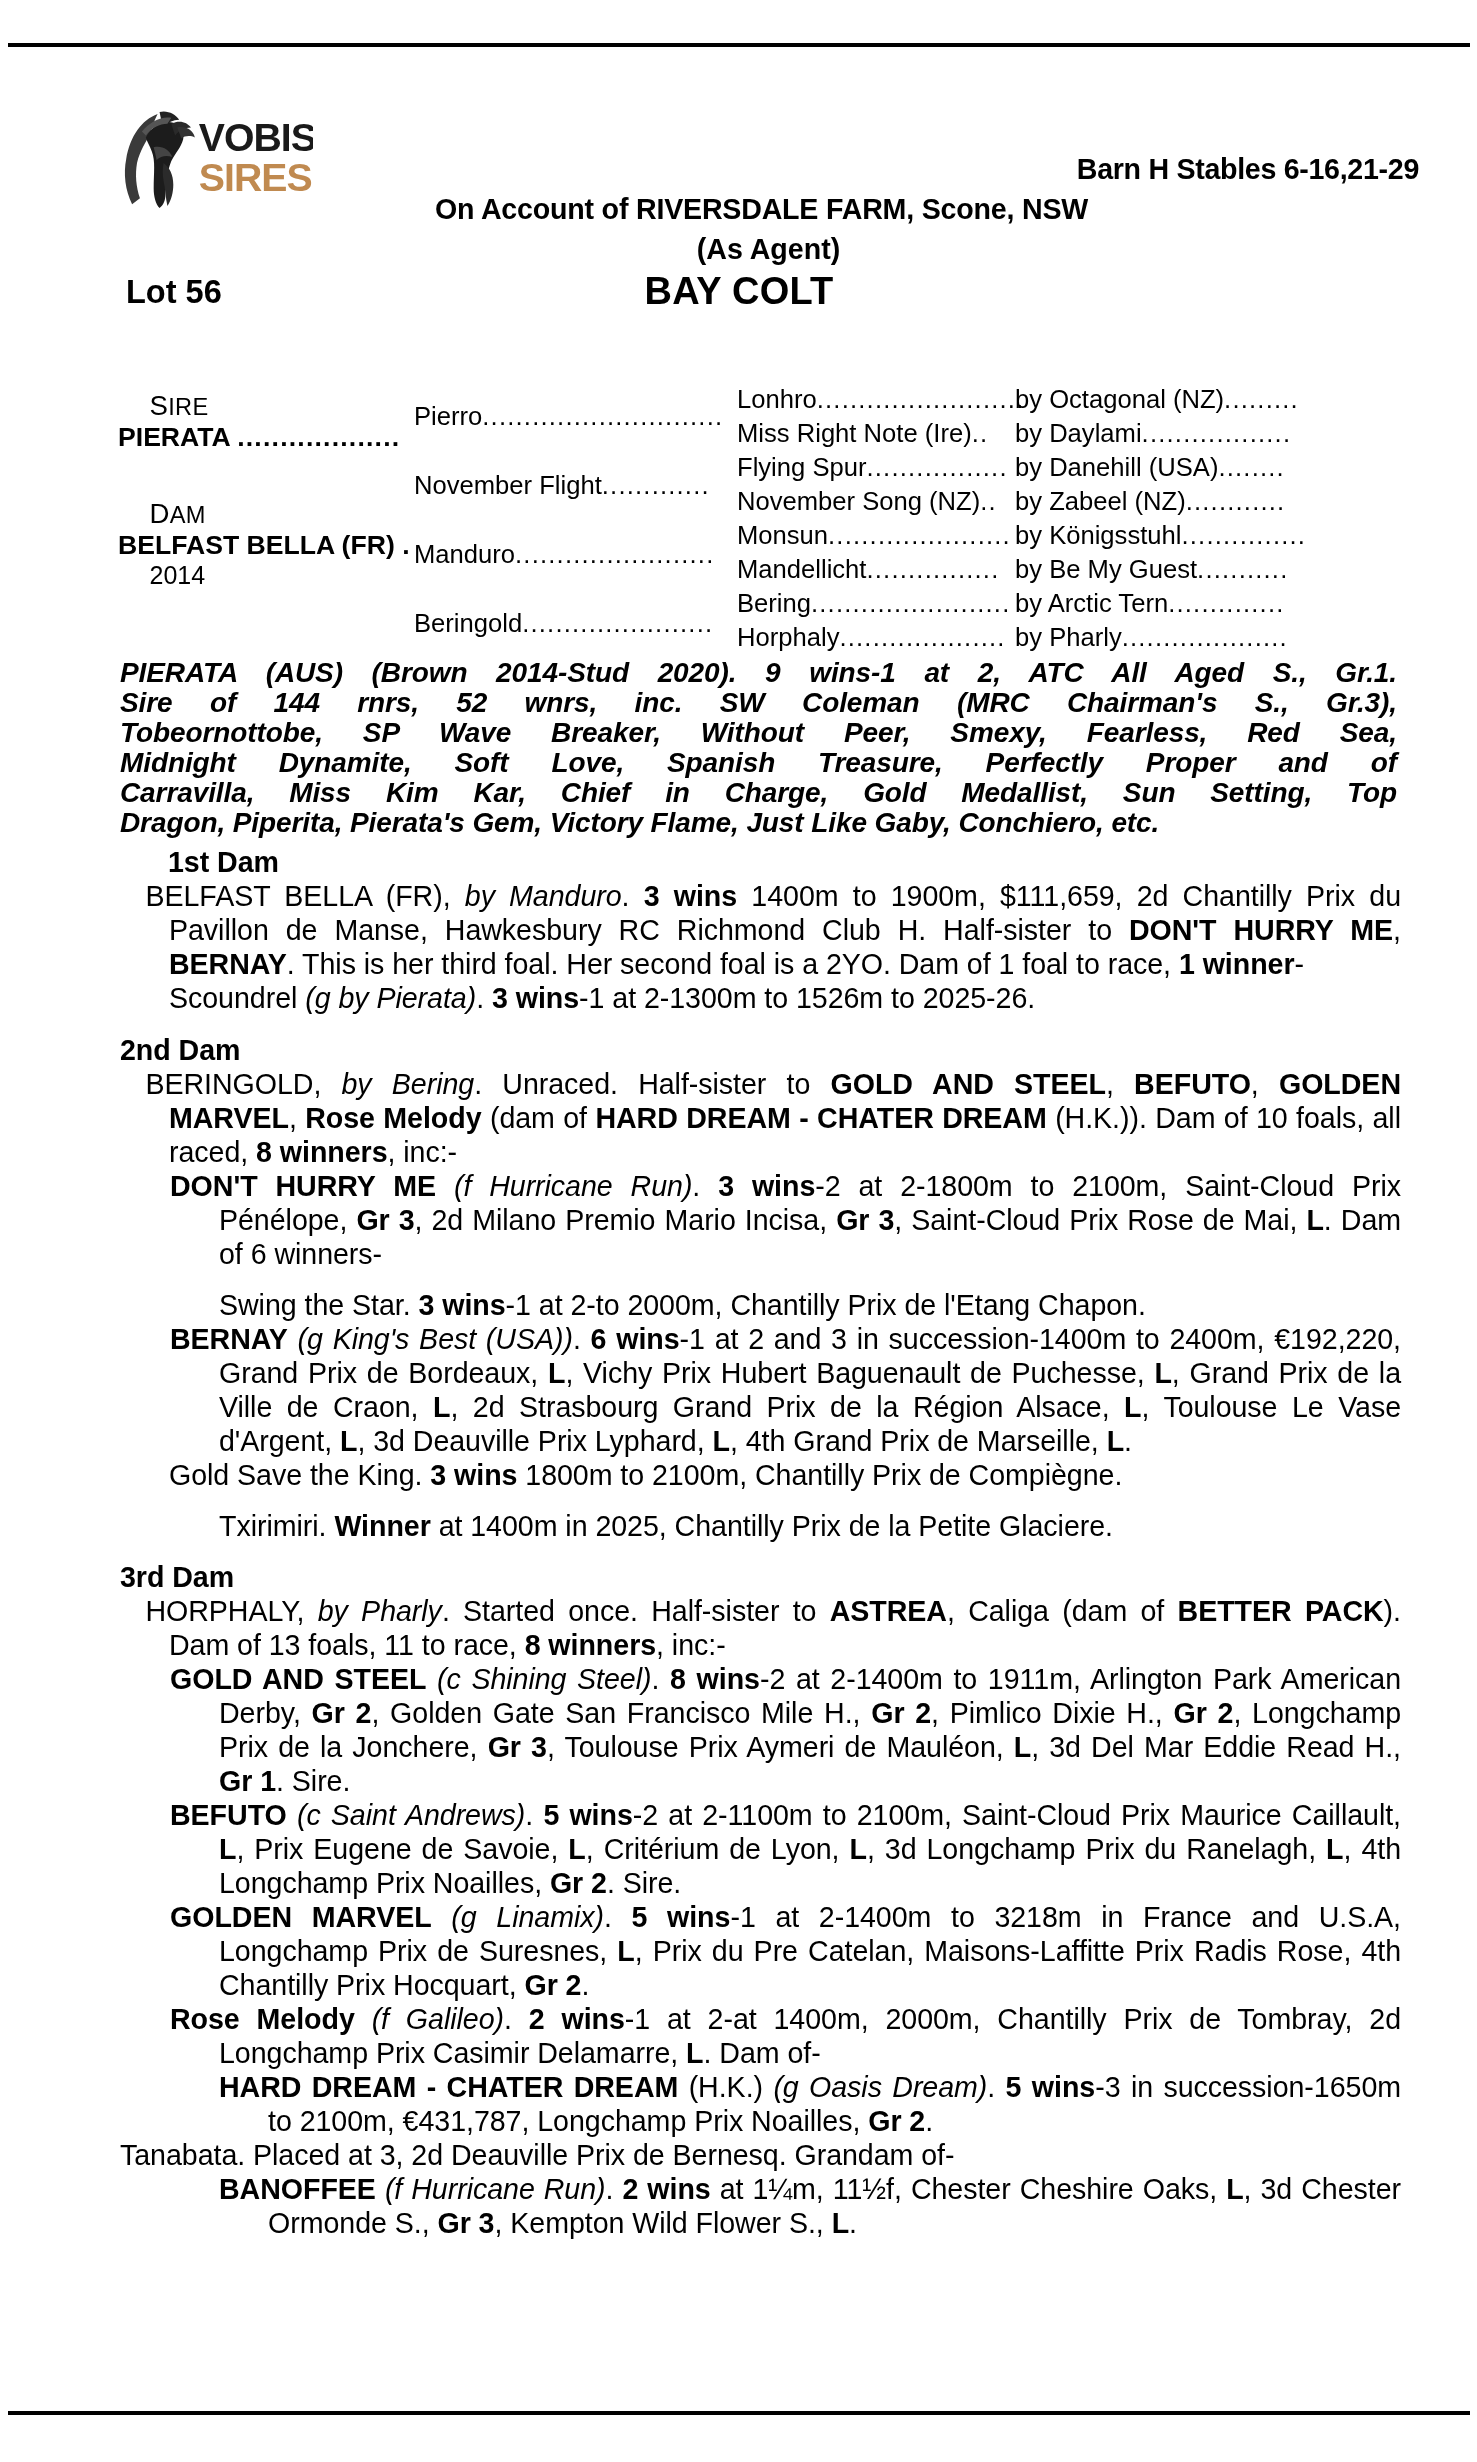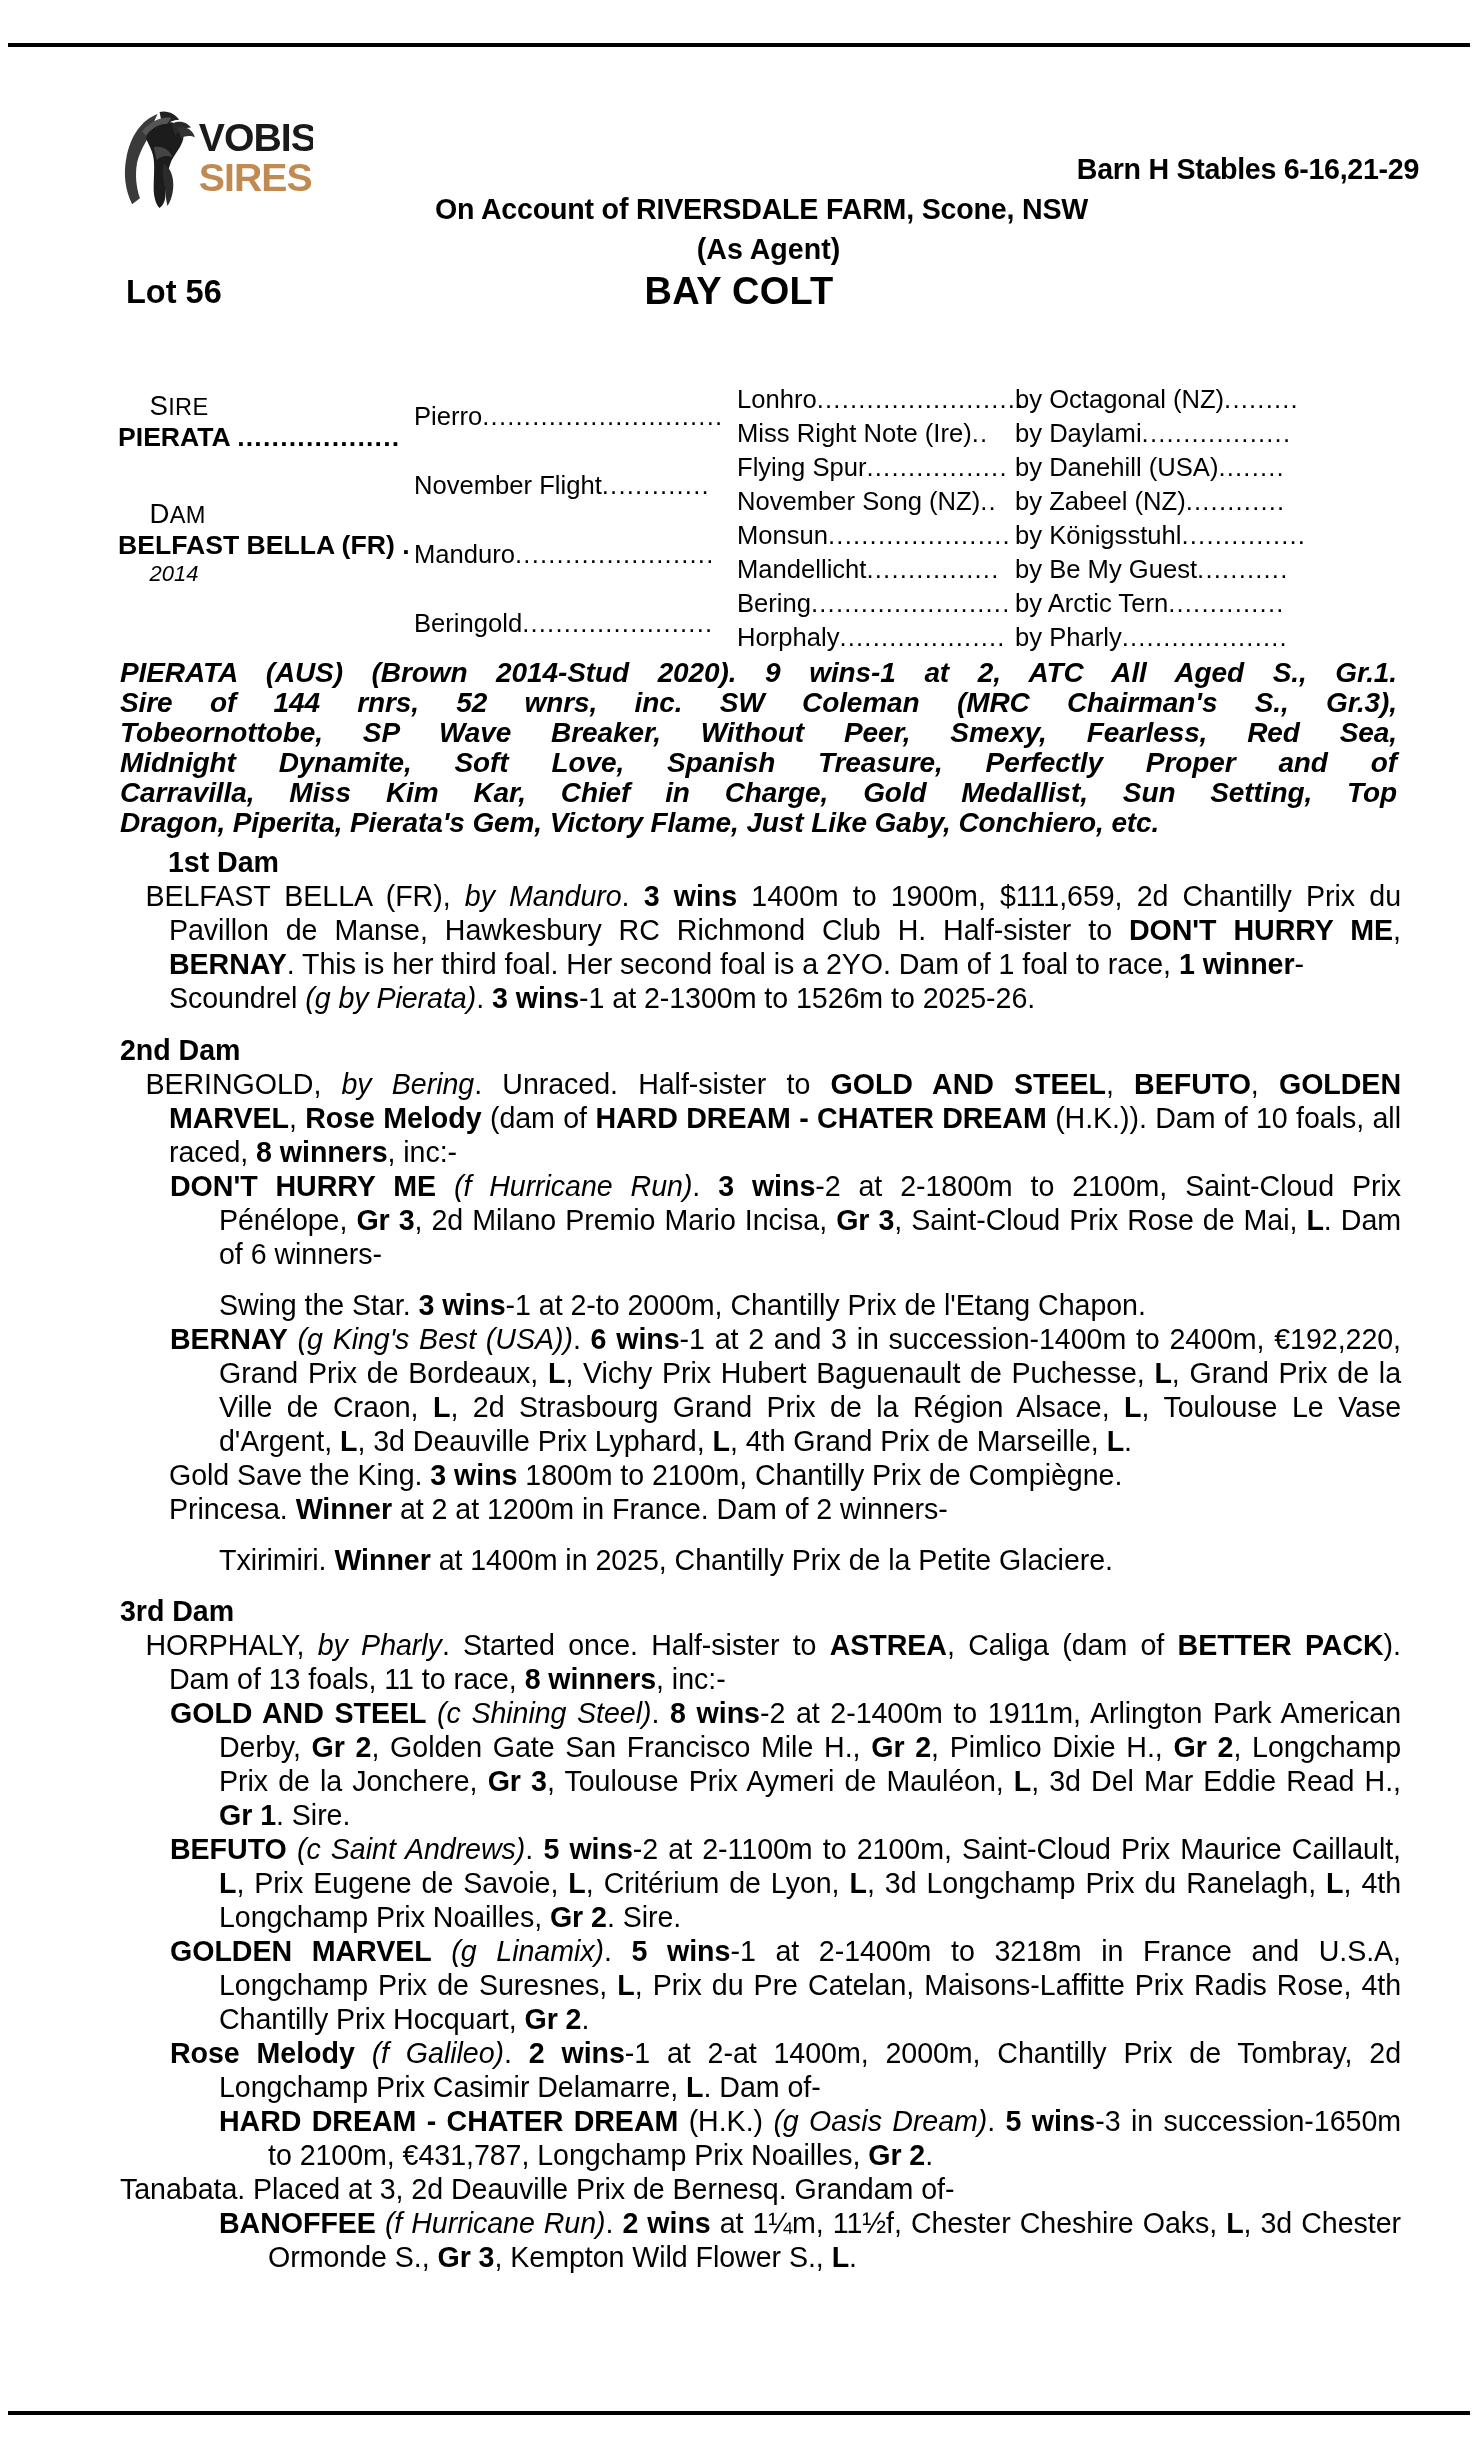--- a/index.html
+++ b/index.html
@@ -160,22 +160,21 @@
     margin-left: 31.5px;
   }
   .ped-lbl .sc-first { font-size: 27.6px; }
   .ped-name {
     font-weight: bold;
     font-size: 26.6px;
     white-space: nowrap;
   }
   .ped-year {
     margin-left: 31.5px;
-    font-size: 22px;
-    font-style: italic;
+    font-size: 25px;
   }
   .sire-block { position: absolute; top: 7.9px; left: 0; }
   .dam-block  { position: absolute; top: 116px; left: 0; }
 
   .ped-col2 {
     position: absolute;
     left: 414px;
     width: 325px;
     top: 0;
   }
@@ -359,21 +358,20 @@
       <div class="damhead">2nd Dam</div>
       <p class="para ind1"><span>BERINGOLD,</span> <i>by Bering</i><span>. Unraced. Half-sister to </span><b>GOLD AND STEEL</b>, <b>BEFUTO</b>, <b>GOLDEN MARVEL</b>, <b>Rose Melody</b><span> (dam of </span><b>HARD DREAM - CHATER DREAM</b><span> (H.K.)). Dam of 10 foals, all raced, </span><b>8 winners</b><span>, inc:-</span></p>
 
       <p class="para ind3"><b>DON'T HURRY ME</b> <i>(f Hurricane Run)</i>. <b>3 wins</b><span>-2 at 2-1800m to 2100m, Saint-Cloud Prix Pénélope, </span><b>Gr 3</b><span>, 2d Milano Premio Mario Incisa, </span><b>Gr 3</b><span>, Saint-Cloud Prix Rose de Mai, </span><b>L</b><span>. Dam of 6 winners-</span></p>
       <p class="para ind4"><span>Swing the Star.</span> <b>3 wins</b><span>-1 at 2-to 2000m, Chantilly Prix de l'Etang Chapon.</span></p>
 
       <p class="para ind3"><b>BERNAY</b> <i>(g King's Best (USA))</i>. <b>6 wins</b><span>-1 at 2 and 3 in succession-1400m to 2400m, €192,220, Grand Prix de Bordeaux, </span><b>L</b><span>, Vichy Prix Hubert Baguenault de Puchesse, </span><b>L</b><span>, Grand Prix de la Ville de Craon, </span><b>L</b><span>, 2d Strasbourg Grand Prix de la Région Alsace, </span><b>L</b><span>, Toulouse Le Vase d'Argent, </span><b>L</b><span>, 3d Deauville Prix Lyphard, </span><b>L</b><span>, 4th Grand Prix de Marseille, </span><b>L</b><span>.</span></p>
 
       <p class="para ind2"><span>Gold Save the King.</span> <b>3 wins</b><span> 1800m to 2100m, Chantilly Prix de Compiègne.</span></p>
 
-      <p class="para ind2"><span>Princesa.</span> <b>Winner</b><span> at 2 at 1200m in France. Dam of 2 winners-</span></p>
       <p class="para ind4"><span>Txirimiri.</span> <b>Winner</b><span> at 1400m in 2025, Chantilly Prix de la Petite Glaciere.</span></p>
 
       <div class="damhead">3rd Dam</div>
       <p class="para ind1"><span>HORPHALY,</span> <i>by Pharly</i><span>. Started once. Half-sister to </span><b>ASTREA</b><span>, Caliga (dam of </span><b>BETTER PACK</b><span>). Dam of 13 foals, 11 to race, </span><b>8 winners</b><span>, inc:-</span></p>
 
       <p class="para ind3"><b>GOLD AND STEEL</b> <i>(c Shining Steel)</i>. <b>8 wins</b><span>-2 at 2-1400m to 1911m, Arlington Park American Derby, </span><b>Gr 2</b><span>, Golden Gate San Francisco Mile H., </span><b>Gr 2</b><span>, Pimlico Dixie H., </span><b>Gr 2</b><span>, Longchamp Prix de la Jonchere, </span><b>Gr 3</b><span>, Toulouse Prix Aymeri de Mauléon, </span><b>L</b><span>, 3d Del Mar Eddie Read H., </span><b>Gr 1</b><span>. Sire.</span></p>
 
       <p class="para ind3"><b>BEFUTO</b> <i>(c Saint Andrews)</i>. <b>5 wins</b><span>-2 at 2-1100m to 2100m, Saint-Cloud Prix Maurice Caillault, </span><b>L</b><span>, Prix Eugene de Savoie, </span><b>L</b><span>, Critérium de Lyon, </span><b>L</b><span>, 3d Longchamp Prix du Ranelagh, </span><b>L</b><span>, 4th Longchamp Prix Noailles, </span><b>Gr 2</b><span>. Sire.</span></p>
 
       <p class="para ind3"><b>GOLDEN MARVEL</b> <i>(g Linamix)</i>. <b>5 wins</b><span>-1 at 2-1400m to 3218m in France and U.S.A, Longchamp Prix de Suresnes, </span><b>L</b><span>, Prix du Pre Catelan, Maisons-Laffitte Prix Radis Rose, 4th Chantilly Prix Hocquart, </span><b>Gr 2</b><span>.</span></p>

